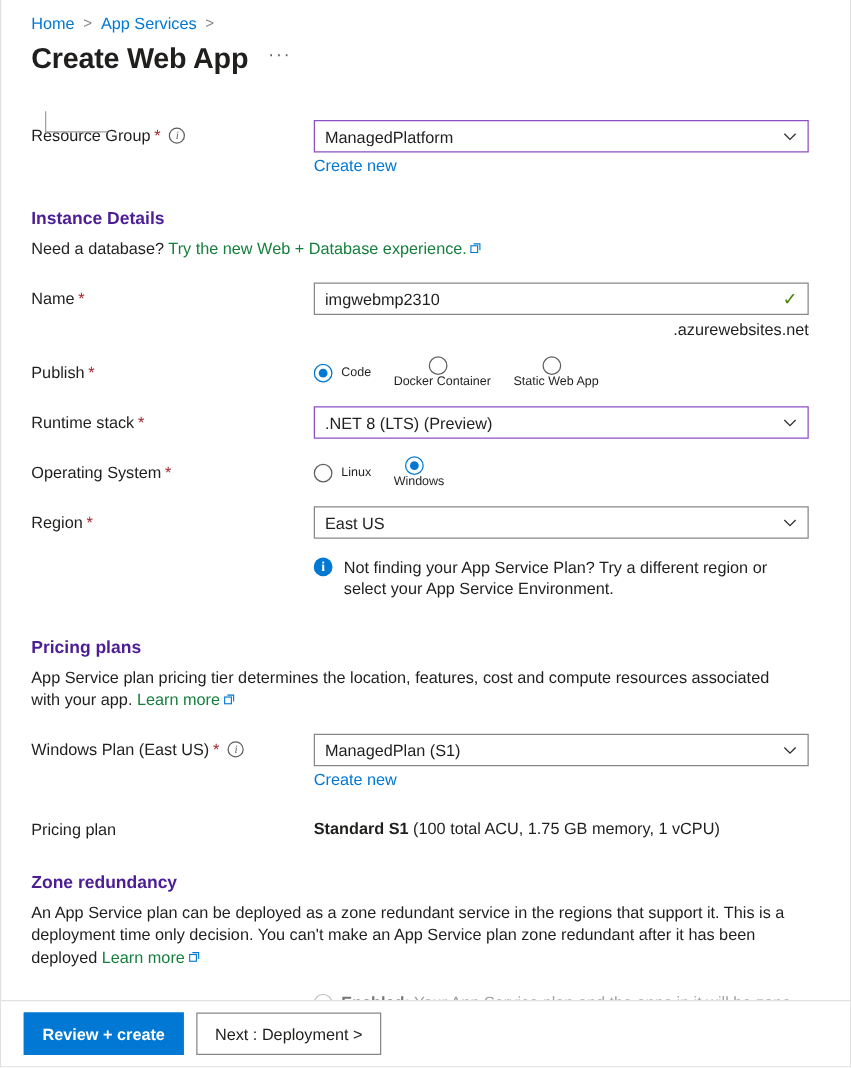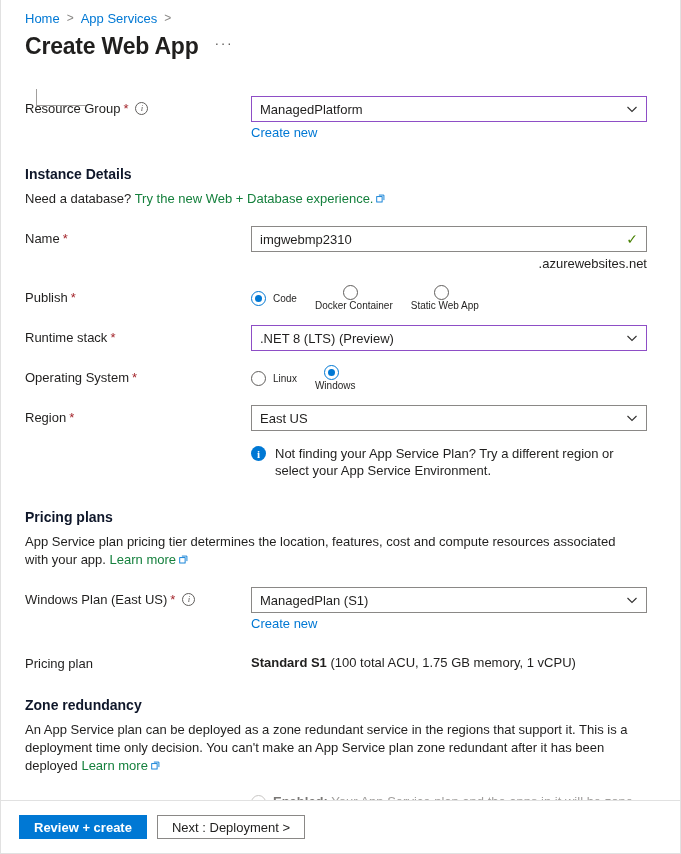--- a/index.html
+++ b/index.html
@@ -212,21 +212,21 @@
     line-height: 17px;
     color: #a19f9d;
     max-width: 372px;
   }
   .radio-text b { color: #797775; font-weight: bold; }
 
   
   .section-title {
     font-size: 14px;
     font-weight: bold;
-    color: #0f172a;
+    color: #4c1d95;
     margin-bottom: 8px;
   }
   .section-desc {
     font-size: 13px;
     line-height: 18px;
     color: #201f1e;
     max-width: 610px;
   }
   .link {
     color: #15803d;
@@ -298,21 +298,21 @@
     bottom: 0;
     height: 53px;
     background: #ffffff;
     border-top: 1px solid #e1e1e1;
     display: flex;
     align-items: center;
     padding-left: 18px;
     gap: 10px;
   }
   .btn {
-    height: 24px;
+    height: 34px;
     min-width: 105px;
     padding: 0 14px;
     font-size: 13px;
     font-family: "Liberation Sans", sans-serif;
     border: 1px solid transparent;
     background: #fff;
     cursor: pointer;
     display: inline-flex;
     align-items: center;
     justify-content: center;

